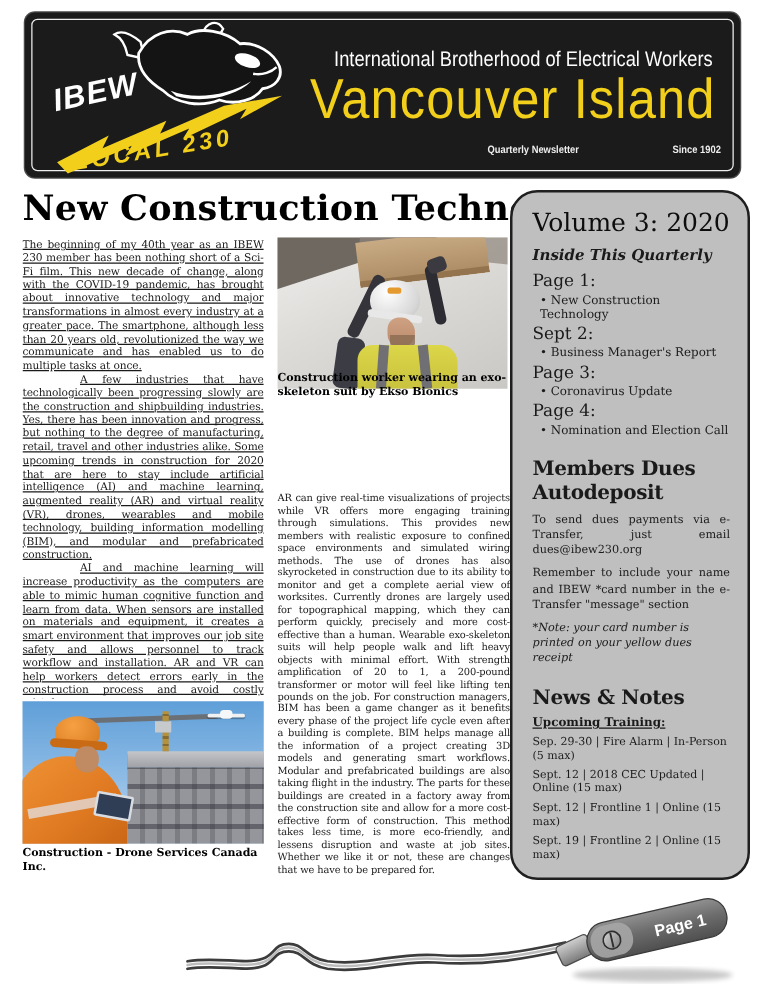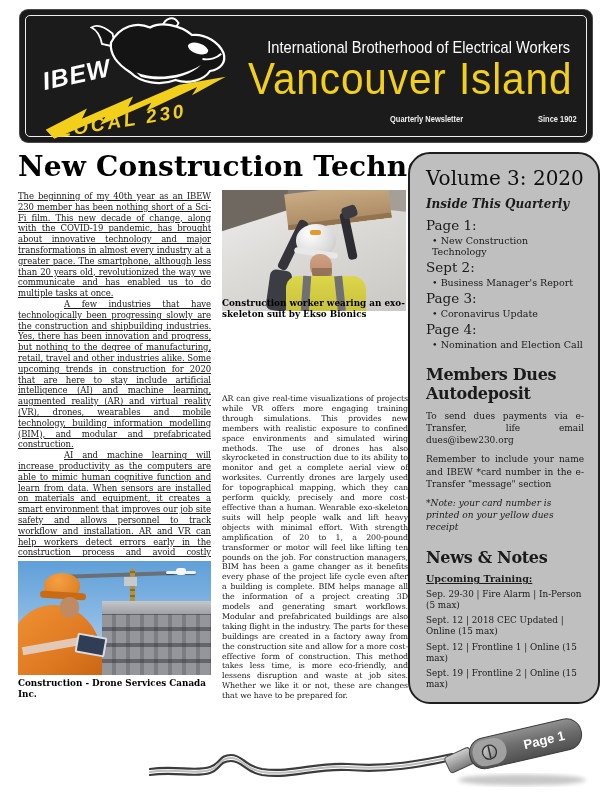--- a/index.html
+++ b/index.html
@@ -204,21 +204,21 @@
       <div class="sb-item">New Construction Technology</div>
       <div class="sb-pg">Sept 2:</div>
       <div class="sb-item">Business Manager's Report</div>
       <div class="sb-pg">Page 3:</div>
       <div class="sb-item">Coronavirus Update</div>
       <div class="sb-pg">Page 4:</div>
       <div class="sb-item">Nomination and Election Call</div>
     </div>
 
     <div class="sb-h2">Members Dues Autodeposit</div>
-    <div class="sb-p">To send dues payments via e-Transfer, life email dues@ibew230.org</div>
+    <div class="sb-p">To send dues payments via e-Transfer, just email dues@ibew230.org</div>
     <div class="sb-p">Remember to include your name and IBEW *card number in the e-Transfer "message" section</div>
     <div class="sb-note">*Note: your card number is printed on your yellow dues receipt</div>
 
     <div class="sb-h2">News &amp; Notes</div>
     <div class="sb-training-label">Upcoming Training:</div>
     <div class="sb-tr">Sep. 29-30 | Fire Alarm | In-Person (5 max)</div>
     <div class="sb-tr">Sept. 12 | 2018 CEC Updated | Online (15 max)</div>
     <div class="sb-tr">Sept. 12 | Frontline 1 | Online (15 max)</div>
     <div class="sb-tr">Sept. 19 | Frontline 2 | Online (15 max)</div>
 

